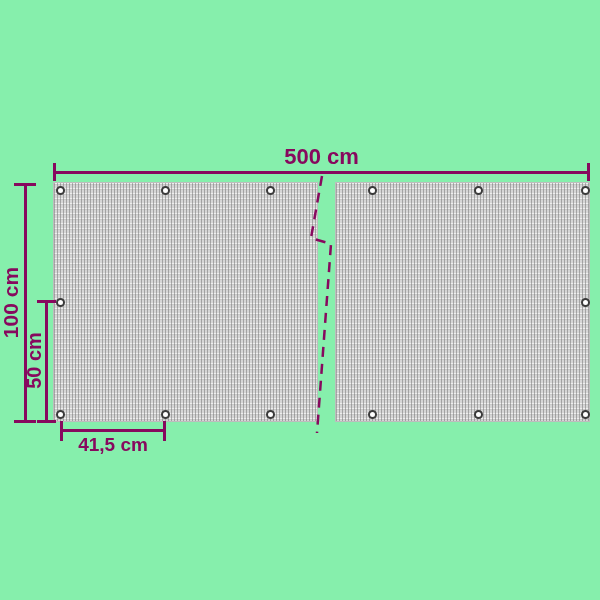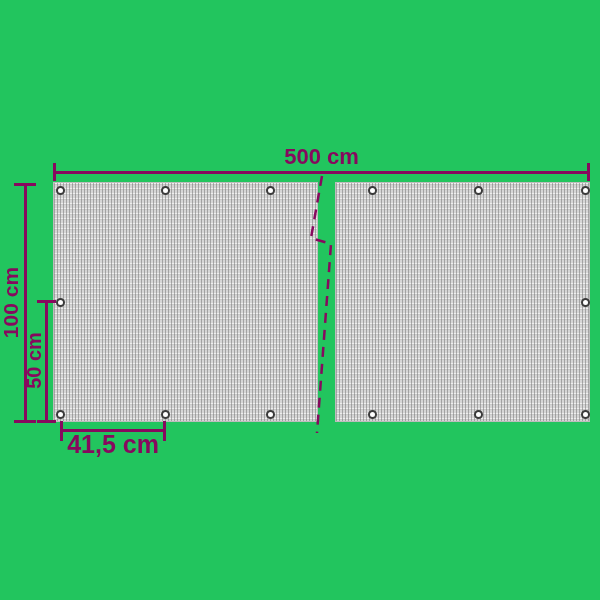--- a/index.html
+++ b/index.html
@@ -1,17 +1,17 @@
 <!DOCTYPE html>
 <html><head>
 <meta charset="utf-8">
 <style>
   html,body{margin:0;padding:0;background:#ffffff;}
   .canvas{
-    position:relative;width:600px;height:600px;background:#22c55e;overflow:hidden;
+    position:relative;width:600px;height:600px;background:#86efac;overflow:hidden;
     font-family:"Liberation Sans",sans-serif;
   }
   .panel{
     position:absolute;
     background-color:#d6d6d6;
     background-image:
       repeating-linear-gradient(90deg, rgba(120,120,120,.55) 0 1px, rgba(255,255,255,0) 1px 3px),
       repeating-linear-gradient(180deg, rgba(255,255,255,.70) 0 1px, rgba(0,0,0,0) 1px 5px),
       repeating-linear-gradient(180deg, rgba(150,150,150,.20) 0 2px, rgba(255,255,255,0) 2px 5px);
     border:1px solid #bdbdbd;
@@ -70,15 +70,15 @@
   <div class="dim-label vlabel" style="left:-110px;top:292px;width:240px;height:21px;">100 cm</div>
 
   <div class="dim" style="left:45px;top:300px;width:3px;height:123px;"></div>
   <div class="dim" style="left:37px;top:300px;width:19px;height:3px;"></div>
   <div class="dim" style="left:37px;top:420px;width:19px;height:3px;"></div>
   <div class="dim-label vlabel" style="left:-27px;top:350px;width:123px;height:21px;font-size:20px;">50 cm</div>
 
   <div class="dim" style="left:60px;top:429px;width:106px;height:3px;"></div>
   <div class="dim" style="left:60px;top:421px;width:3px;height:20px;"></div>
   <div class="dim" style="left:163px;top:421px;width:3px;height:20px;"></div>
-  <div class="dim-label" style="left:40px;top:434px;width:146px;font-size:25px;">41,5 cm</div>
+  <div class="dim-label" style="left:40px;top:434px;width:146px;font-size:19px;">41,5 cm</div>
 
 </div>
 
 </body></html>

